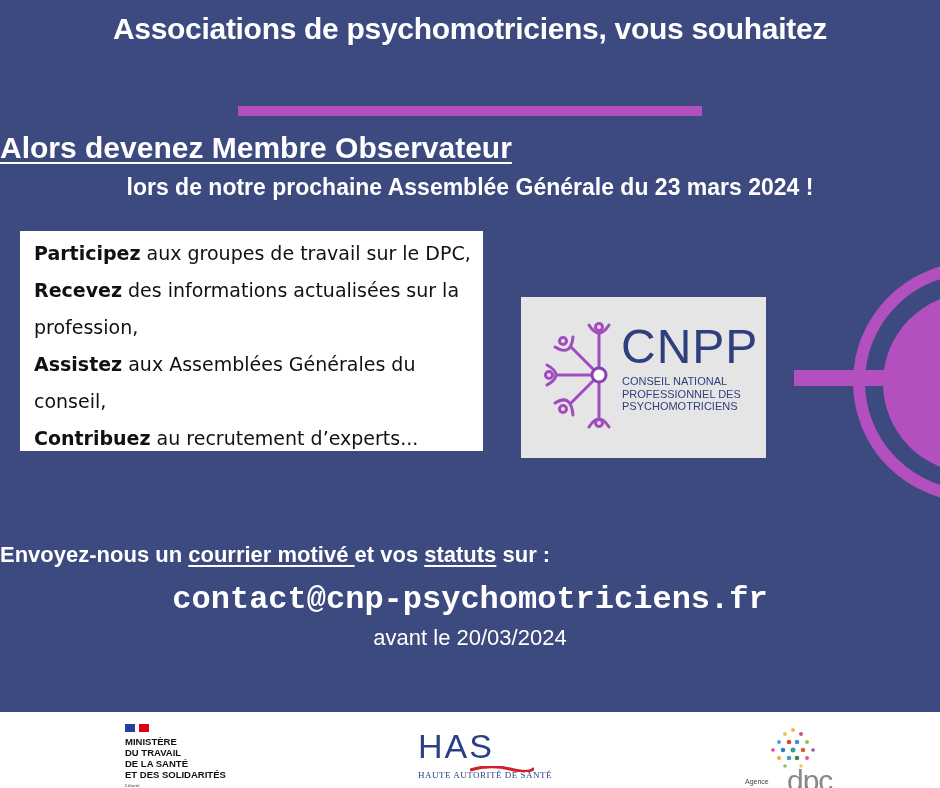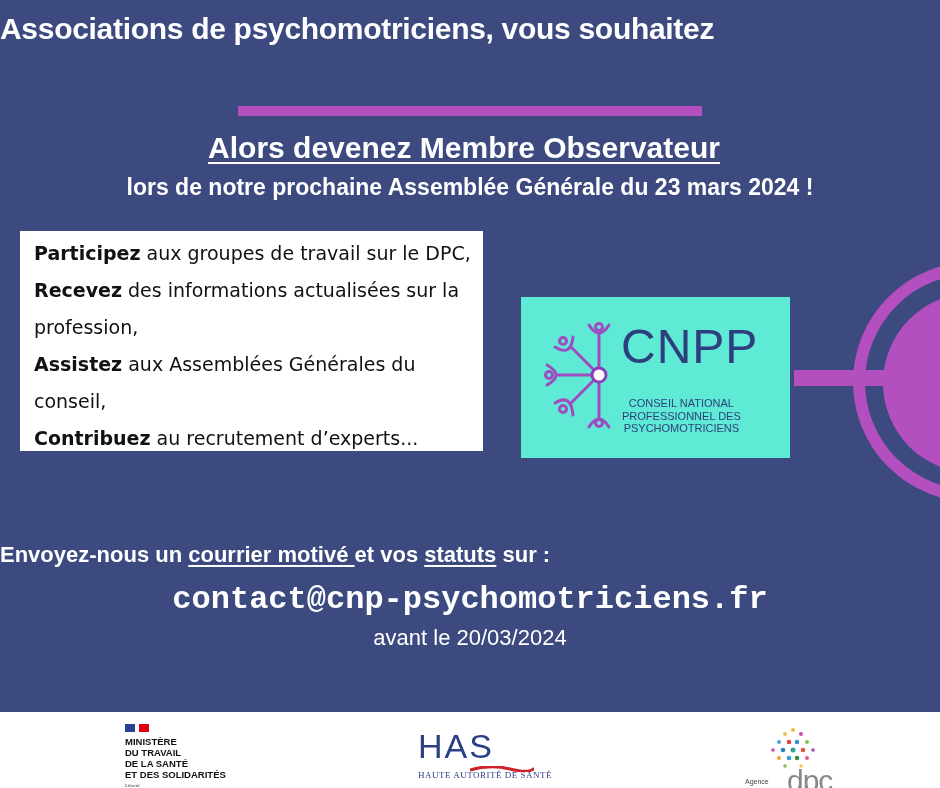--- a/index.html
+++ b/index.html
@@ -5,48 +5,48 @@
   * { box-sizing: border-box; margin: 0; padding: 0; }
   html, body { width: 940px; height: 788px; overflow: hidden; }
   body {
     background: #3c4a80;
     font-family: "Liberation Sans", sans-serif;
     position: relative;
     color: #fff;
   }
   .heading-main {
     position: absolute; left: 0; width: 940px; top: 8px;
-    text-align: left; font-weight: bold; font-size: 30px; line-height: 42px;
+    text-align: center; font-weight: bold; font-size: 30px; line-height: 42px;
     letter-spacing: -0.3px;
   }
   .divider-bar {
     position: absolute; left: 238px; top: 106px; width: 464px; height: 10px;
     background: #b44fc0;
   }
   .subheading {
     position: absolute; left: 0; width: 928px; top: 128px;
-    text-align: center; font-weight: bold; font-size: 30px; line-height: 40px;
+    font-weight: bold; font-size: 30px; line-height: 40px;
     text-decoration: underline; text-underline-offset: 4px; text-decoration-thickness: 2px;
   }
   .event-line {
     position: absolute; left: 0; width: 940px; top: 170px;
     text-align: center; font-weight: bold; font-size: 23px; line-height: 34px;
   }
   .benefits-box {
     position: absolute; left: 20px; top: 231px; width: 463px; height: 220px;
     background: #fff; color: #111; padding: 4px 12px 0 14px;
   }
   .benefits-box p {
     font-family: "DejaVu Sans", sans-serif;
     font-size: 19px; line-height: 37px;
   }
   .benefits-box b { font-weight: bold; }
   .logo-card {
-    position: absolute; left: 521px; top: 297px; width: 269px; height: 161px;
-    background: #5eead4;
+    position: absolute; left: 521px; top: 297px; width: 245px; height: 161px;
+    background: #e5e5e5;
   }
   .connector {
     position: absolute; left: 794px; top: 370px; width: 146px; height: 16px;
     background: #b44fc0;
   }
   .ring {
     position: absolute; left: 853px; top: 262px; width: 240px; height: 240px;
     border-radius: 50%; border: 12px solid #b44fc0;
   }
   .disc {
@@ -123,21 +123,21 @@
         <path d="M12 28 Q28 38 30 18"></path>
       <circle cx="6" cy="56" r="3.5"></circle>
         <path d="M4 46 Q22 56 4 66"></path>
       <circle cx="20" cy="90" r="3.5"></circle>
         <path d="M12 84 Q28 74 30 96"></path>
       <circle cx="56" cy="104" r="3.5"></circle>
         <path d="M46 108 Q56 92 66 108"></path>
     </g>
   </svg>
   <div style="position:absolute;left:100px;top:24px;font-size:48px;font-weight:normal;color:#2f3f7e;letter-spacing:1px;line-height:52px;">CNPP</div>
-  <div style="position:absolute;left:101px;top:100px;font-size:11px;line-height:12.5px;color:#2f3f7e;text-align:center;">
+  <div style="position:absolute;left:101px;top:78px;font-size:11px;line-height:12.5px;color:#2f3f7e;">
     <div>CONSEIL NATIONAL</div>
     <div>PROFESSIONNEL DES</div>
     <div>PSYCHOMOTRICIENS</div>
   </div>
 </div>
 
 <div class="cta-line">
   <span>Envoyez-nous un </span><u>courrier motivé </u><span>et vos </span><u>statuts</u><span> sur :</span>
 </div>
 <div class="email">contact@cnp-psychomotriciens.fr</div>

